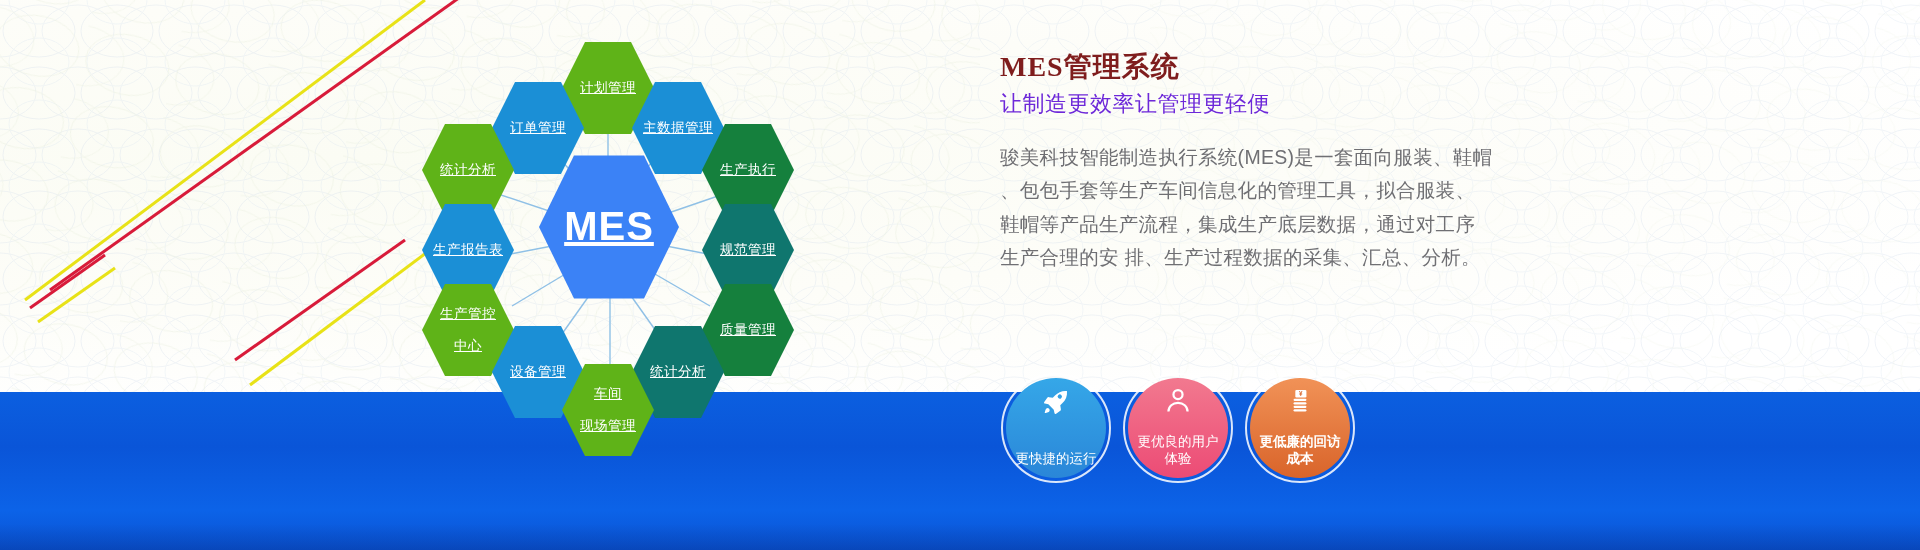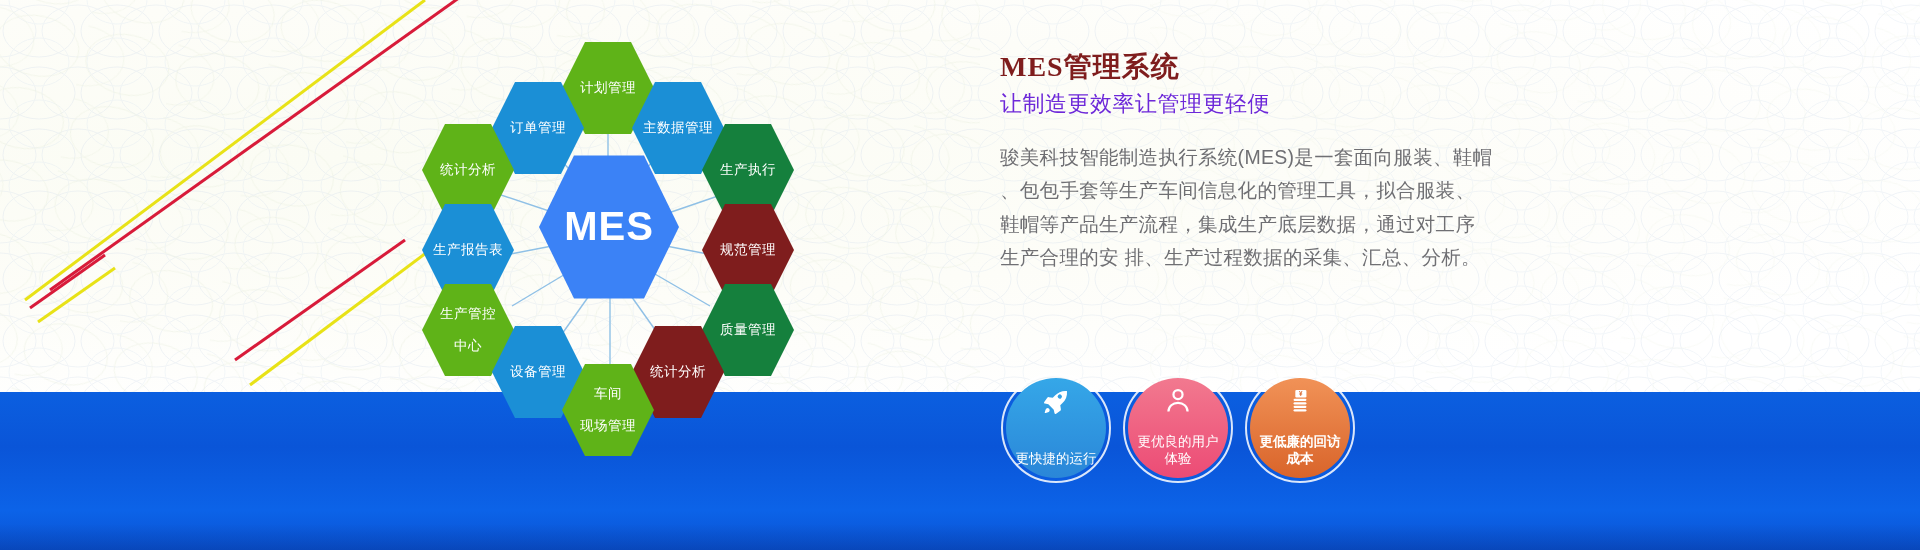--- a/index.html
+++ b/index.html
@@ -32,26 +32,27 @@
   .hexwrap{position:absolute;left:400px;top:18px;width:420px;height:420px;}
   .hex{
     position:absolute;
     display:flex;align-items:center;justify-content:flex-start;
     text-align:center;color:#ffffff;
     clip-path:polygon(25% 2%,75% 2%,100% 50%,75% 98%,25% 98%,0% 50%);
     line-height:1.18;
     letter-spacing:.5px;
     box-sizing:border-box;
     padding:2px;
+    text-decoration:underline;
   }
   .hex.small{width:92px;height:96px;font-size:13.5px;}
   .hex.green{background:#5fb318;}
   .hex.green2{background:#15803d;}
   .hex.blue{background:#1b8fd6;}
-  .hex.blue2{background:#7f1d1d;}
+  .hex.blue2{background:#0f766e;}
   .hex.center{
     width:140px;height:146px;background:#3b82f6;
     font-size:40px;font-weight:bold;letter-spacing:1px;
     clip-path:polygon(25% 1%,75% 1%,100% 50%,75% 99%,25% 99%,0% 50%);
   }
   .hex span{display:block;width:100%;}
 
   
   .right{position:absolute;left:1000px;top:52px;width:600px;}
   .title{

